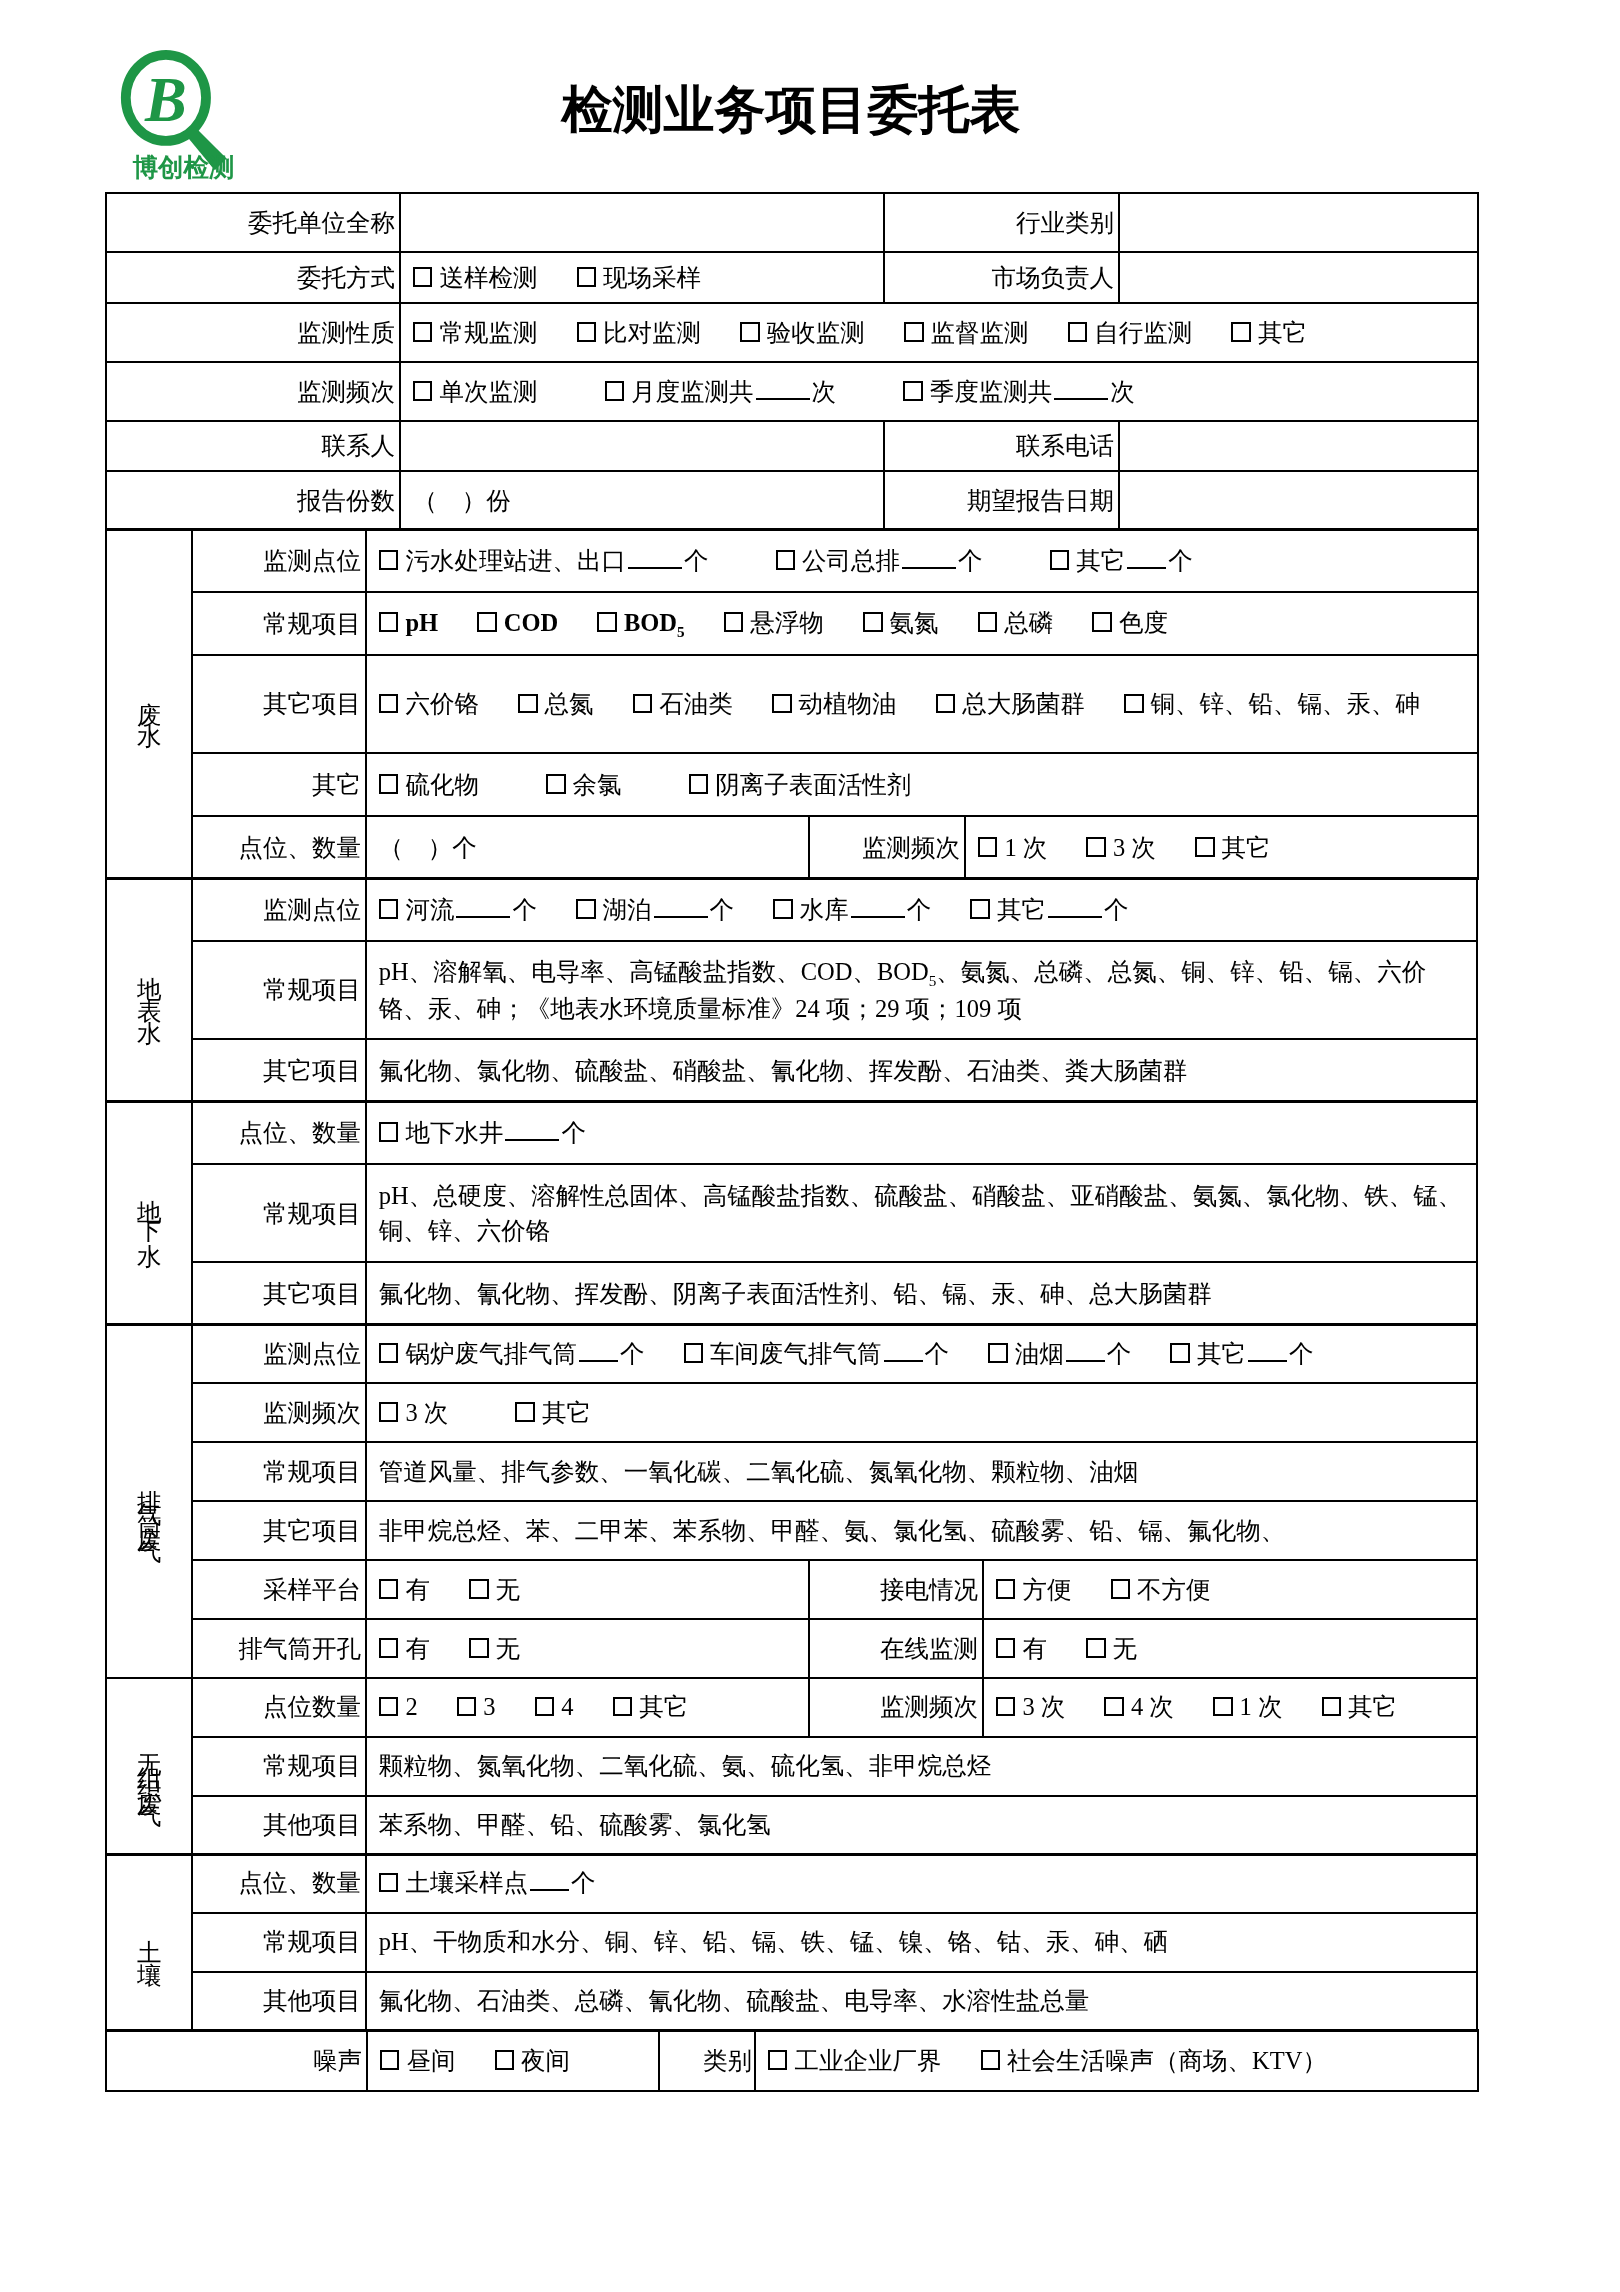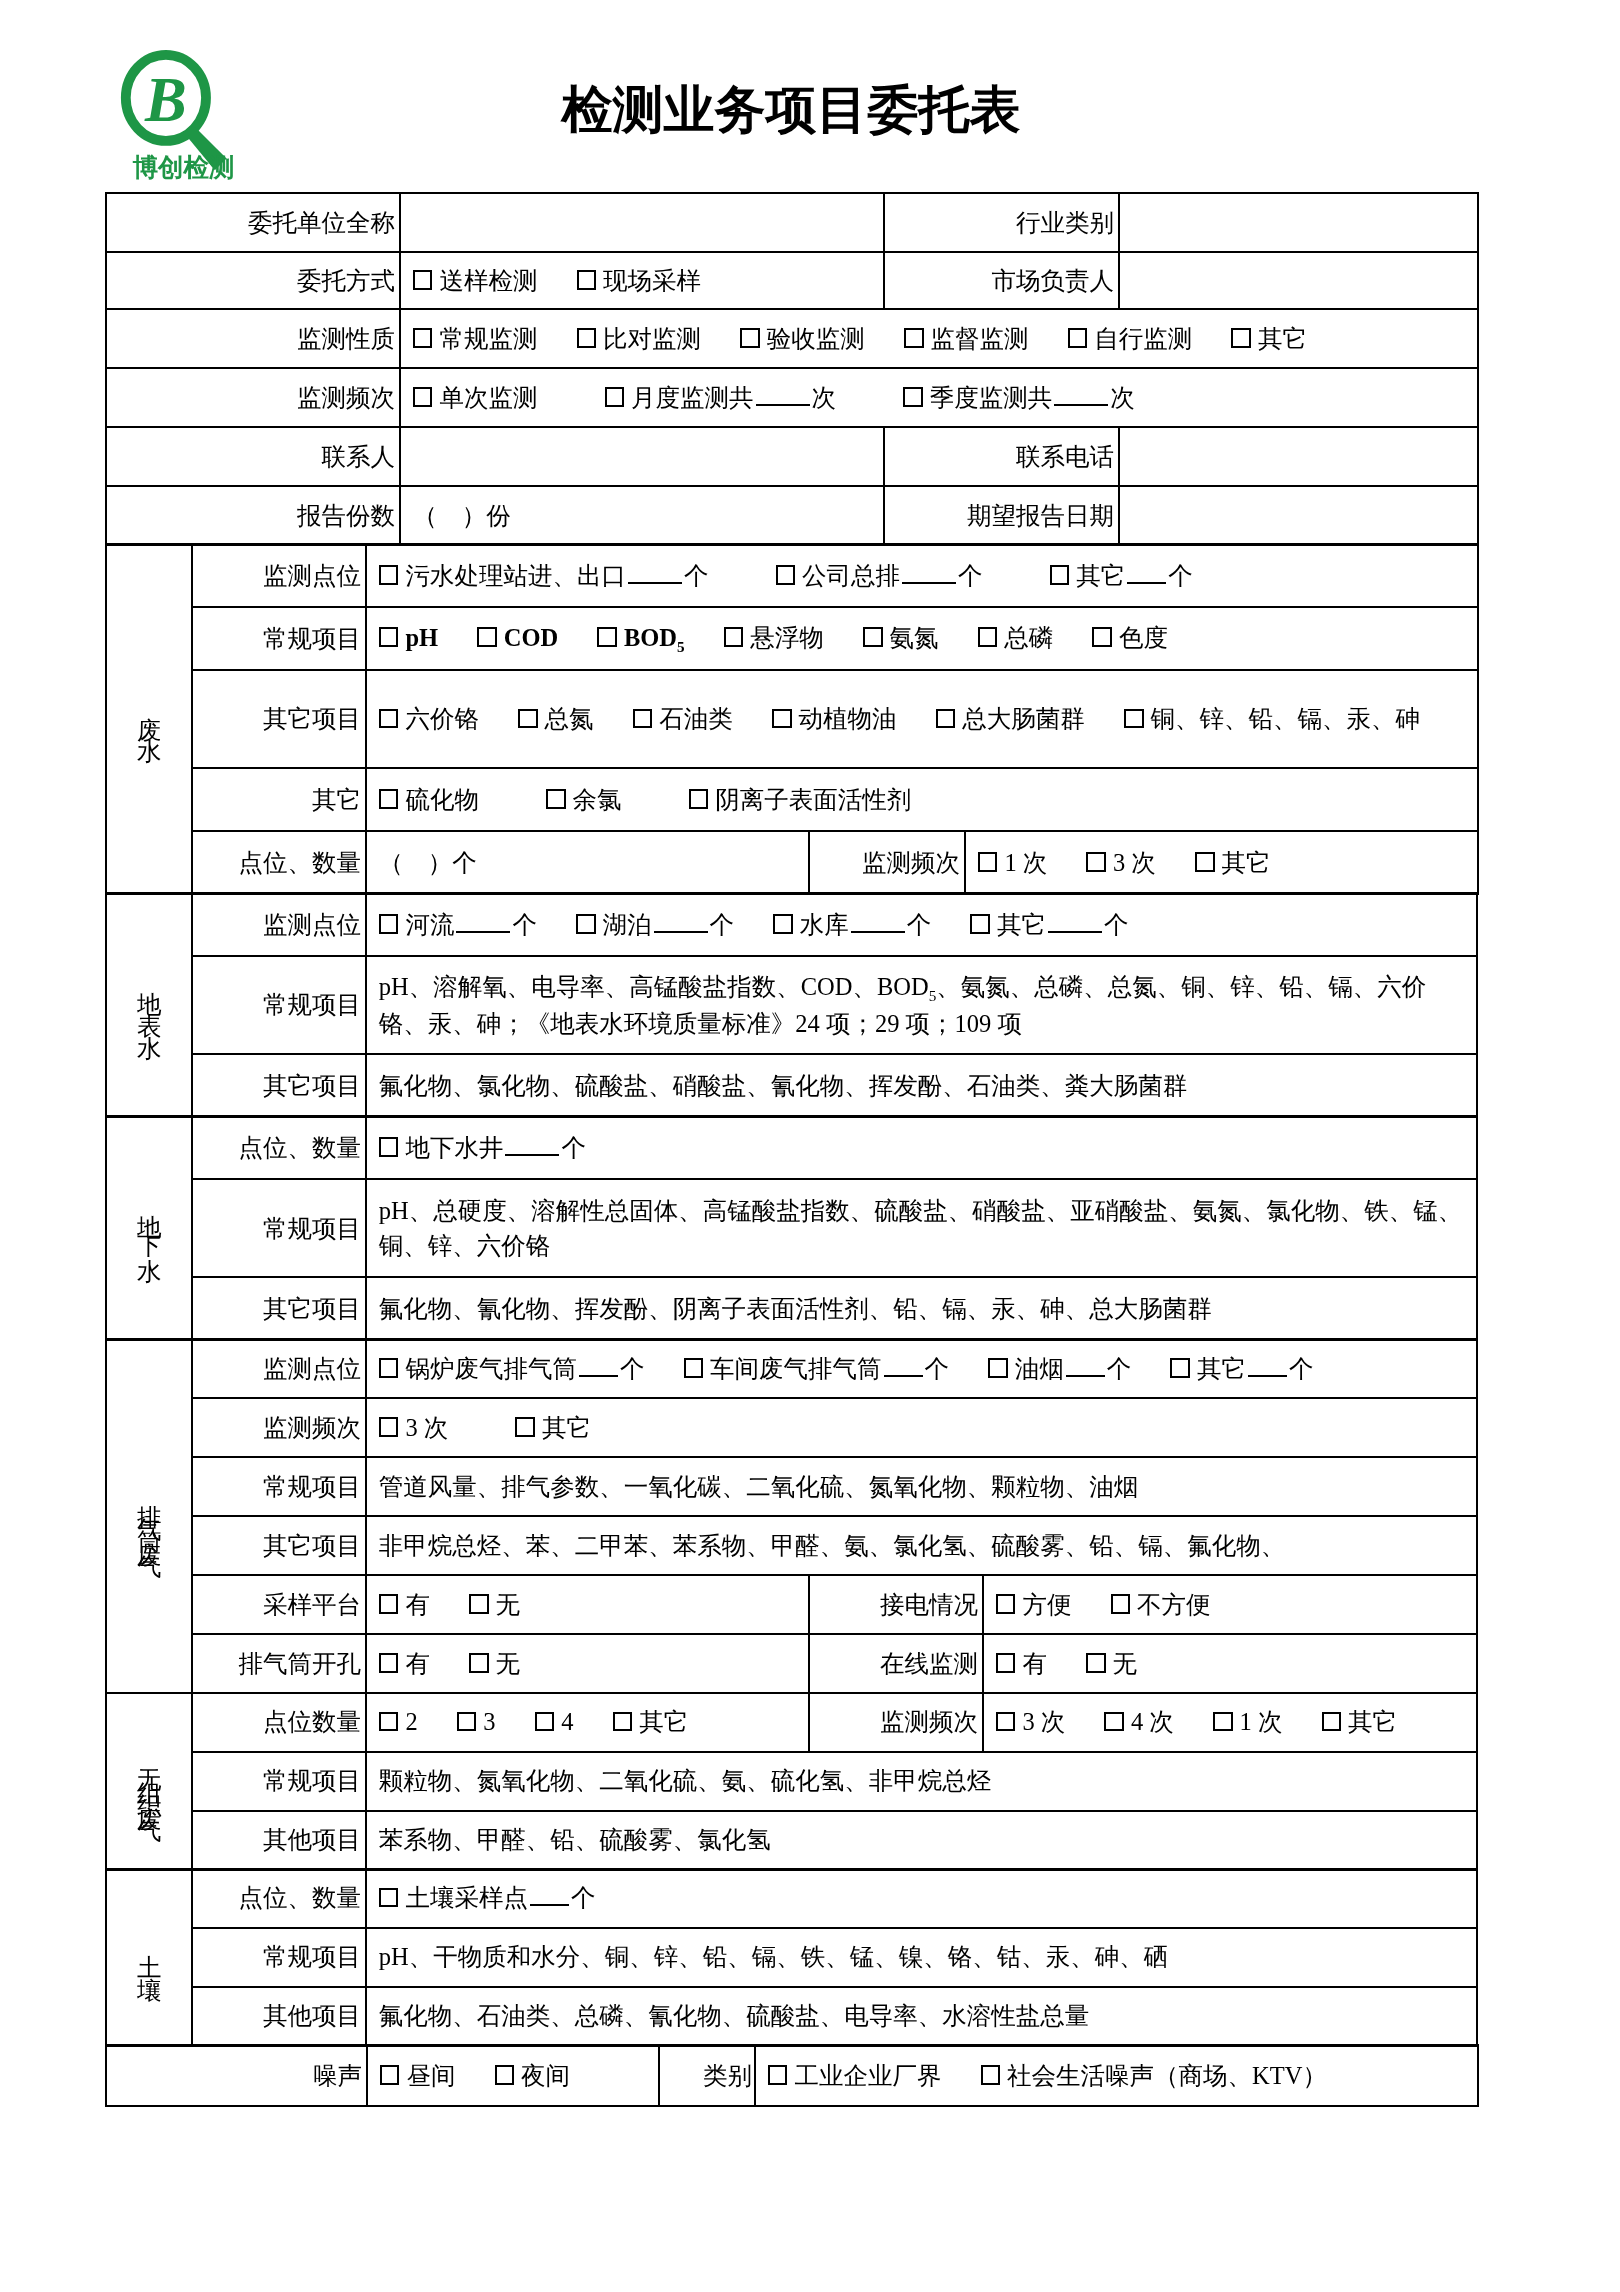--- a/index.html
+++ b/index.html
@@ -53,21 +53,21 @@
           <col style="width:235px">
           <col style="width:359px">
         </colgroup>
       <tbody>
           <tr style="height:59px">
         <td class="lab">委托单位全称</td>
         <td class="con"></td>
         <td class="lab">行业类别</td>
         <td class="con"></td>
       </tr>
-      <tr style="height:57px">
+      <tr style="height:51px">
         <td class="lab">委托方式</td>
         <td class="con">
           <span class="opt"><span class="box"></span><span>送样检测</span></span>
           <span class="opt"><span class="box"></span><span>现场采样</span></span>
         </td>
         <td class="lab">市场负责人</td>
         <td class="con"></td>
       </tr>
       <tr style="height:59px">
         <td class="lab">监测性质</td>
@@ -81,21 +81,21 @@
         </td>
       </tr>
       <tr style="height:59px">
         <td class="lab">监测频次</td>
         <td class="con" colspan="3">
           <span class="opt glg"><span class="box"></span><span>单次监测</span></span>
           <span class="opt glg"><span class="box"></span><span>月度监测共</span><span class="blank"></span><span>次</span></span>
           <span class="opt"><span class="box"></span><span>季度监测共</span><span class="blank"></span><span>次</span></span>
         </td>
       </tr>
-      <tr style="height:59px">
+      <tr style="height:50px">
         <td class="lab">联系人</td>
         <td class="con"></td>
         <td class="lab">联系电话</td>
         <td class="con"></td>
       </tr>
       <tr style="height:59px">
         <td class="lab">报告份数</td>
         <td class="con">（　）份</td>
         <td class="lab">期望报告日期</td>
         <td class="con"></td>

